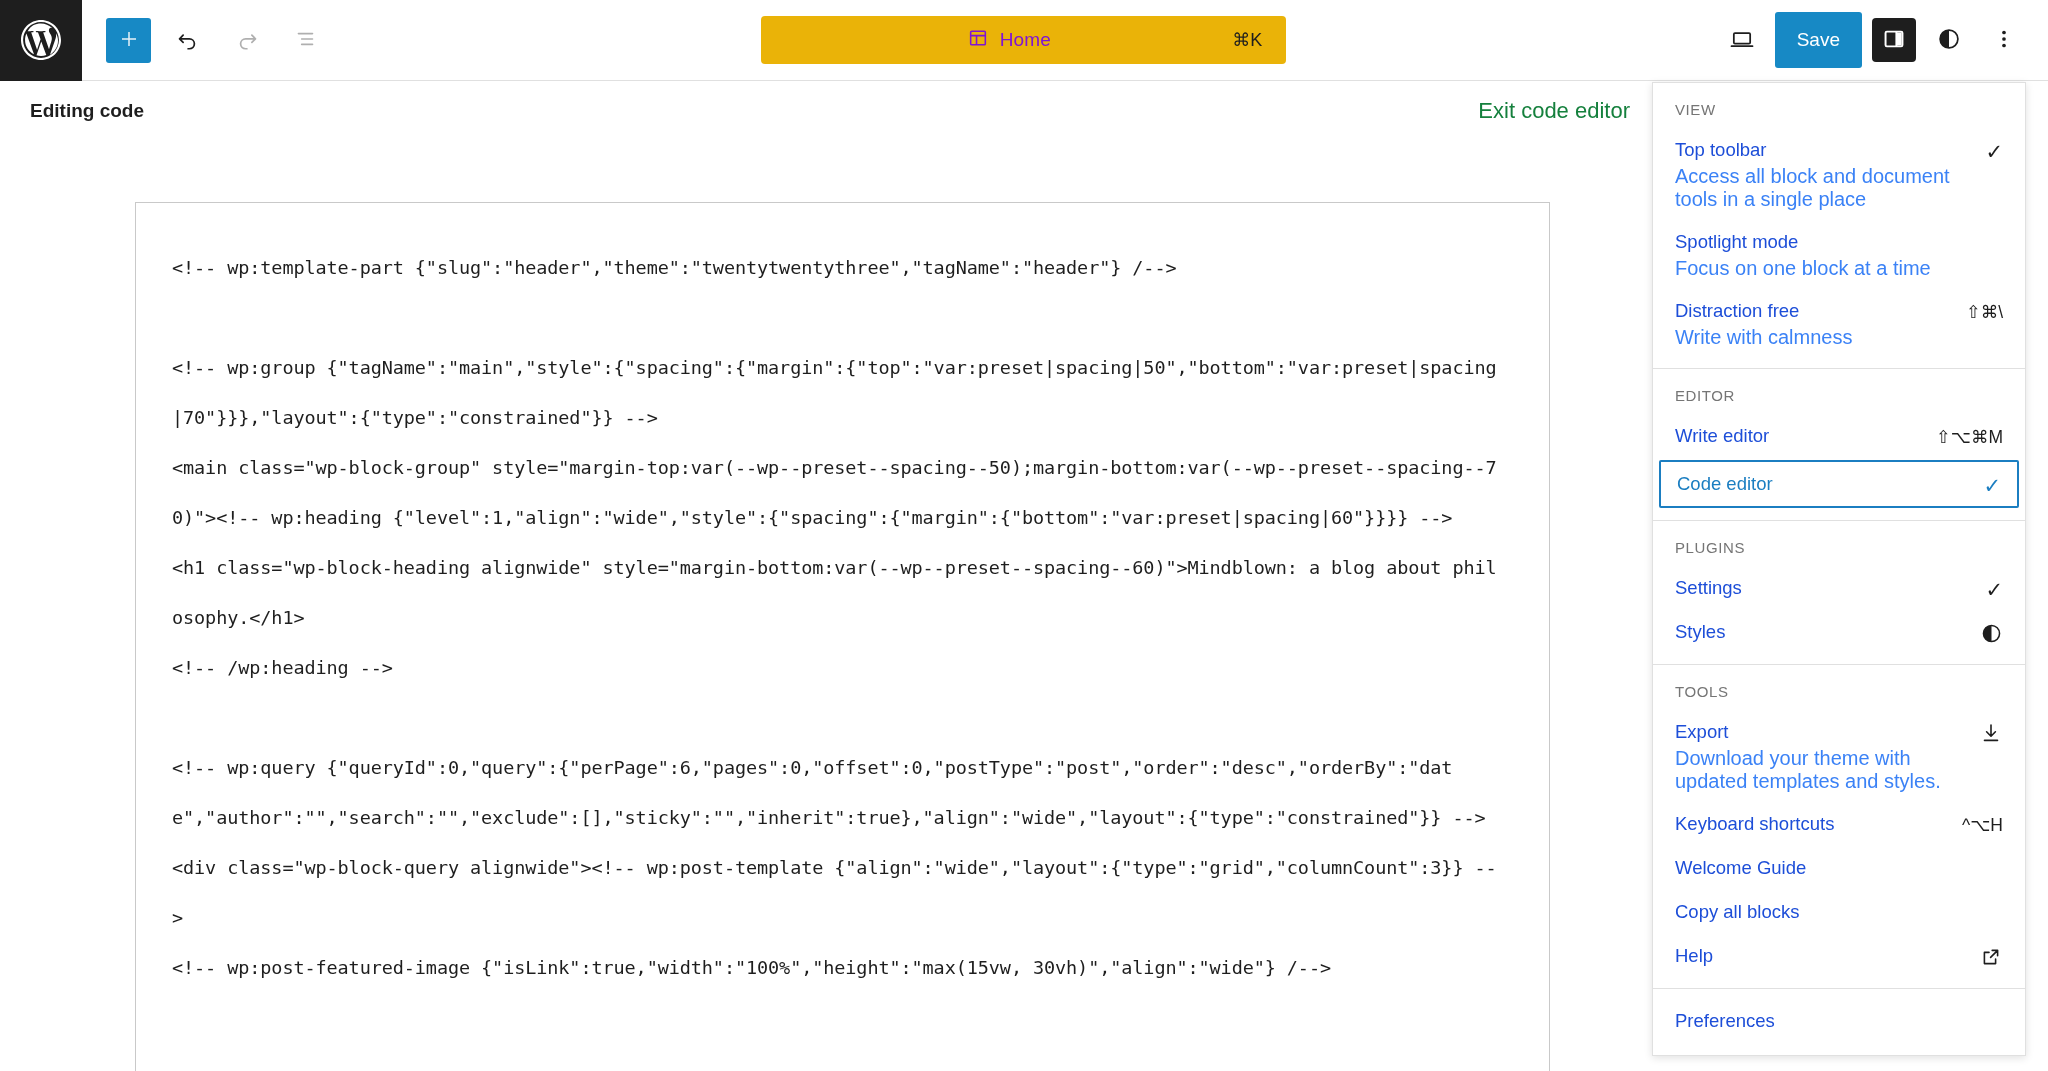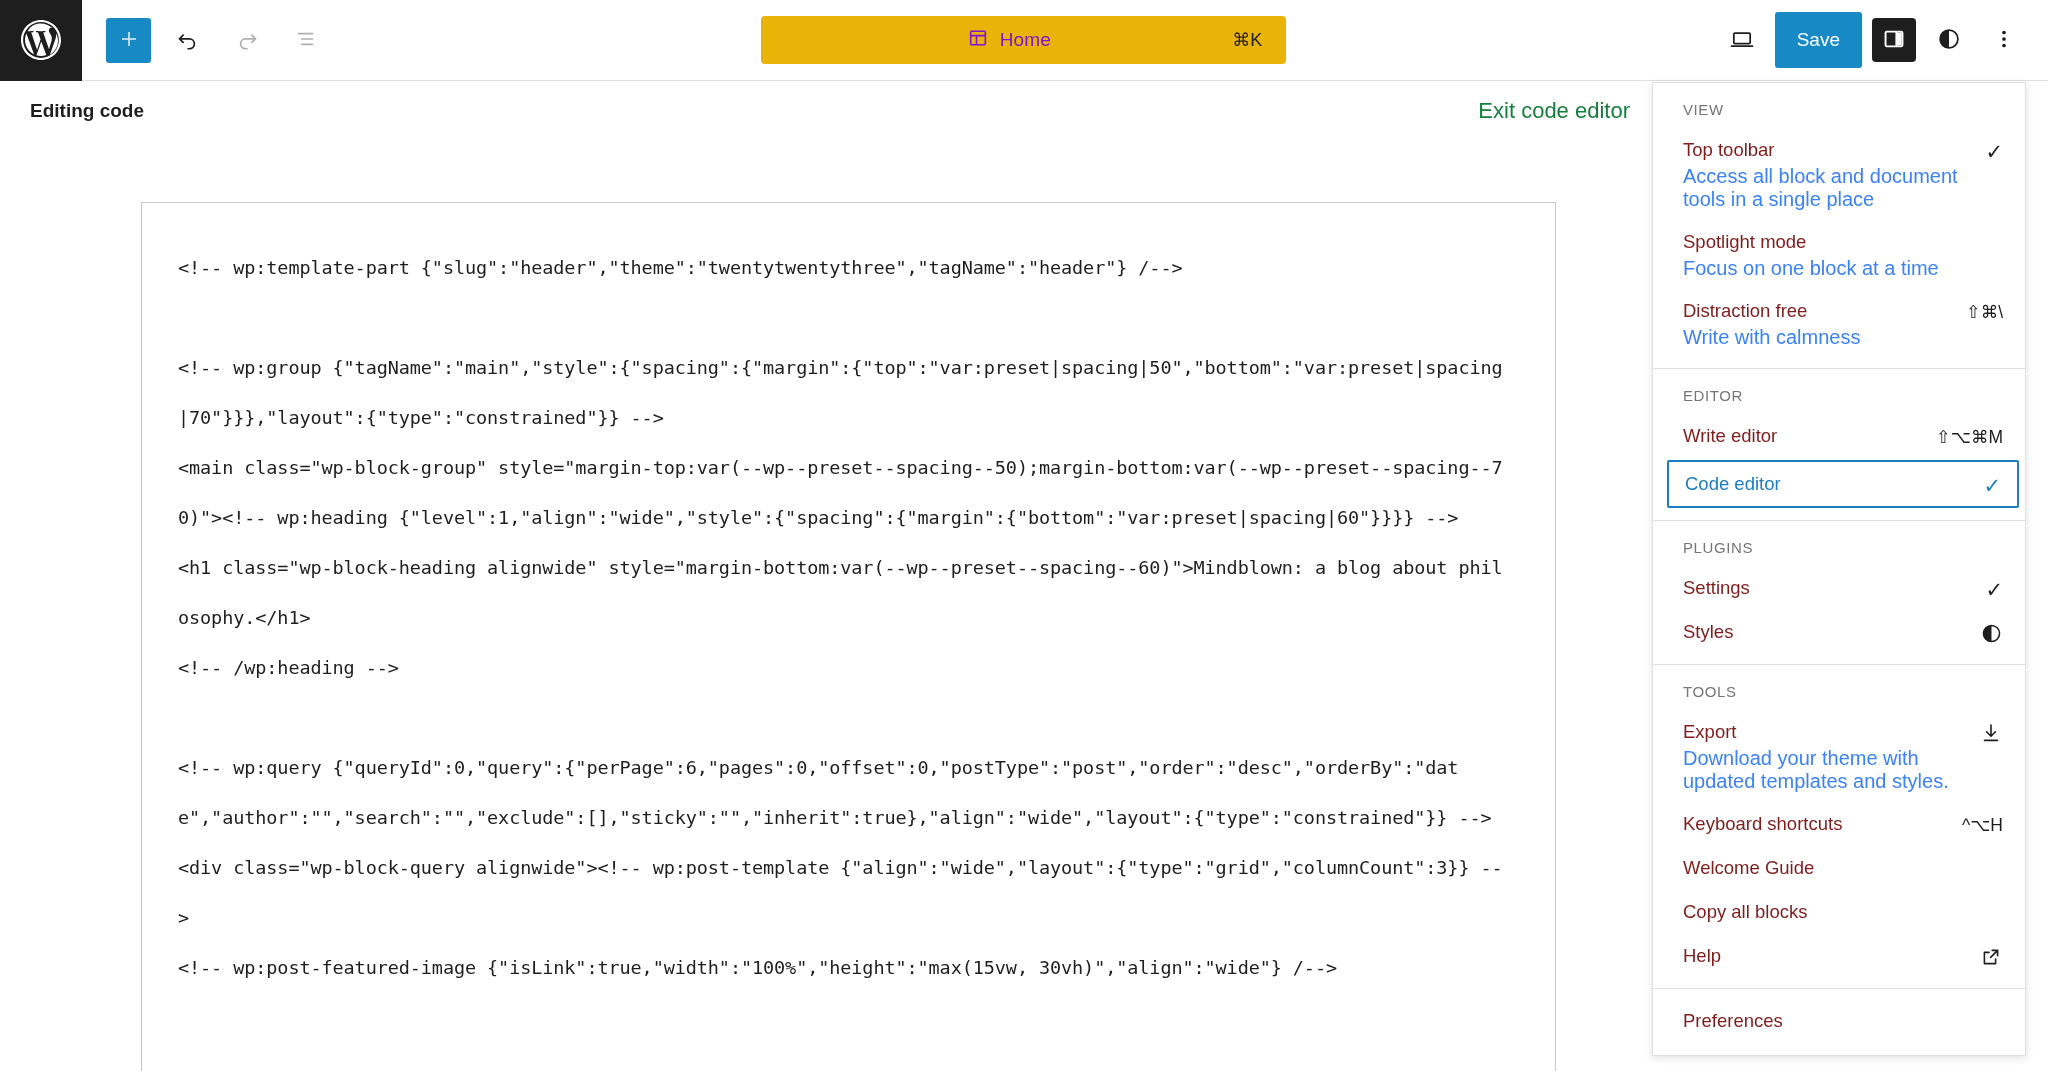--- a/index.html
+++ b/index.html
@@ -101,21 +101,21 @@
   .exit-code-editor {
     margin-left: auto;
     font-size: 22px; color: #15803d;
     text-decoration: none; cursor: pointer;
     background: none; border: none;
     font-family: Liberation Sans, sans-serif;
   }
 
   
   .editor-canvas {
-    position: absolute; top: 141px; left: 16px;
+    position: absolute; top: 141px; left: 10px;
     width: 1660px; height: 930px;
     background: #ffffff;
     overflow: hidden;
   }
   .code-box {
     position: absolute;
     left: 125px; top: 61px;
     width: 1415px; min-height: 880px;
     background: #ffffff;
     border: 1px solid #c9c9c9;
@@ -135,37 +135,37 @@
   
   .more-menu {
     position: absolute; top: 82px; right: 22px;
     width: 374px;
     background: #ffffff;
     border: 1px solid #e0e0e0;
     box-shadow: 0 2px 8px rgba(0,0,0,.12);
     z-index: 30;
     padding-bottom: 2px;
   }
-  .menu-group { padding: 10px 0 10px 8px; }
+  .menu-group { padding: 10px 0 10px 0; }
   .menu-group + .menu-group { border-top: 1px solid #e0e0e0; }
   .menu-group-label {
     font-size: 15px; color: #757575;
     letter-spacing: .6px;
     padding: 8px 22px 10px 22px;
     text-transform: uppercase;
   }
   .menu-item {
     display: flex; align-items: flex-start;
     padding: 9px 22px 9px 22px;
     cursor: pointer; position: relative;
     min-height: 34px;
   }
   .menu-item-texts { flex: 1 1 auto; padding-right: 14px; }
   .menu-item-title {
-    font-size: 18.5px; color: #7f1d1d; line-height: 26px;
+    font-size: 18.5px; color: #1d4ed8; line-height: 26px;
   }
   .menu-item-desc {
     font-size: 20px; color: #3b82f6; line-height: 23px; margin-top: 2px;
   }
   .menu-item-aside {
     flex: 0 0 auto; display: flex; align-items: center; justify-content: flex-end;
     min-width: 30px; min-height: 26px; padding-top: 2px;
   }
   .menu-shortcut { font-size: 17.5px; color: #1e1e1e; white-space: nowrap; }
   .check { font-size: 21px; line-height: 21px; color: #1e1e1e; }

